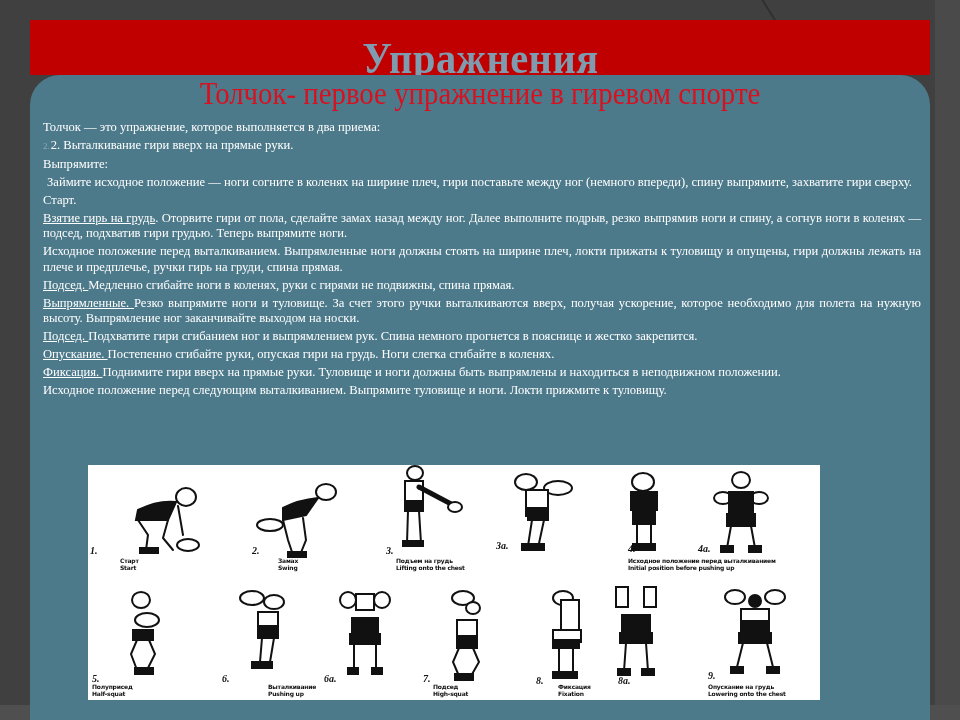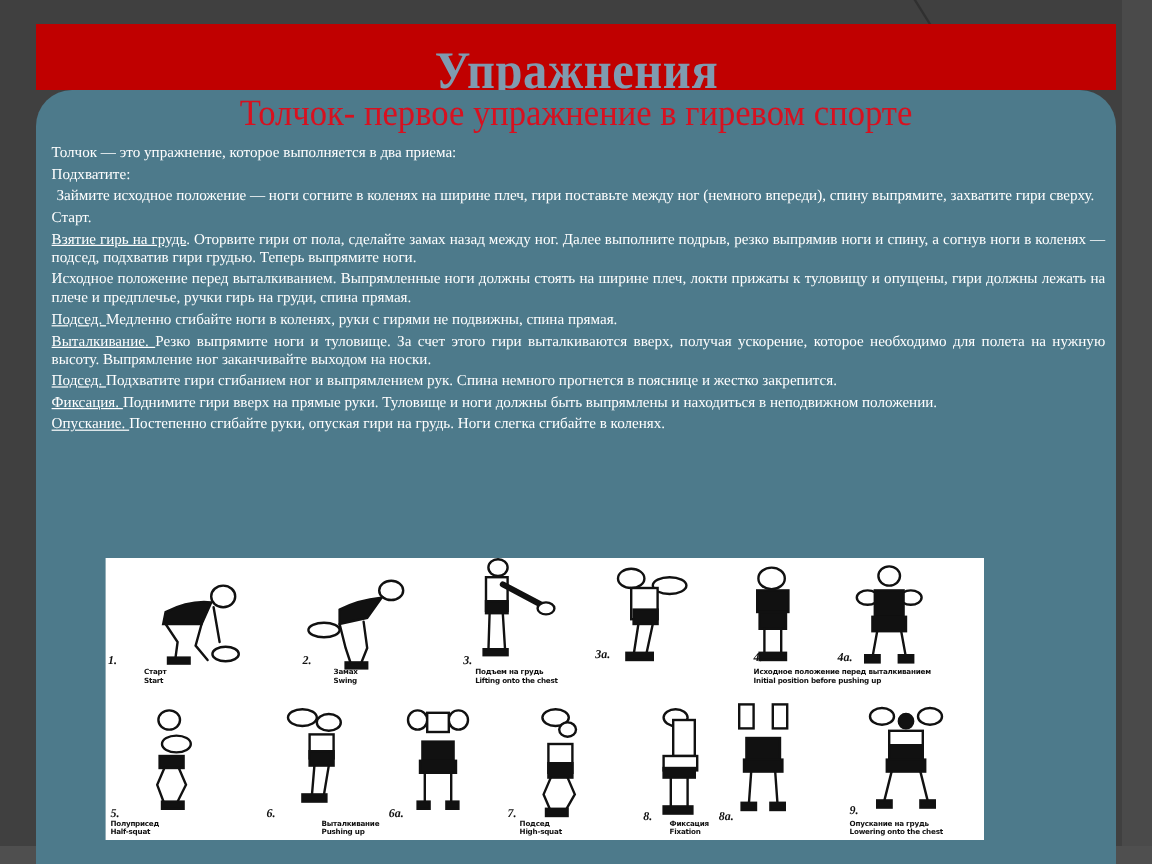--- a/index.html
+++ b/index.html
@@ -97,30 +97,32 @@
 <div class="slide">
   <div class="title-bar">
     <div class="title-text">Упражнения</div>
   </div>
 
   <div class="content">
     <div class="subtitle">Толчок- первое упражнение в гиревом спорте</div>
 
     <div class="body-text">
       <div class="para">Толчок — это упражнение, которое выполняется в два приема:</div>
-      <div class="para">Подхватите:</div>
+      <div class="para"><span class="num">2.</span><span>2. Выталкивание гири вверх на прямые руки.</span></div>
+      <div class="para">Выпрямите:</div>
       <div class="para indent">Займите исходное положение — ноги согните в коленях на ширине плеч, гири поставьте между ног (немного впереди), спину выпрямите, захватите гири сверху.</div>
       <div class="para">Старт.</div>
       <div class="para"><span class="u">Взятие гирь на грудь</span><span>. Оторвите гири от пола, сделайте замах назад между ног. Далее выполните подрыв, резко выпрямив ноги и спину, а согнув ноги в коленях — подсед, подхватив гири грудью. Теперь выпрямите ноги.</span></div>
       <div class="para"><span>Исходное положение перед выталкиванием. Выпрямленные ноги должны стоять на ширине плеч, локти прижаты к туловищу и опущены, гири должны лежать на плече и предплечье, ручки гирь на груди, спина прямая.</span></div>
       <div class="para"><span class="u">Подсед. </span><span>Медленно сгибайте ноги в коленях, руки с гирями не подвижны, спина прямая.</span></div>
-      <div class="para"><span class="u">Выталкивание. </span><span>Резко выпрямите ноги и туловище. За счет этого гири выталкиваются вверх, получая ускорение, которое необходимо для полета на нужную высоту. Выпрямление ног заканчивайте выходом на носки.</span></div>
+      <div class="para"><span class="u">Выпрямленные. </span><span>Резко выпрямите ноги и туловище. За счет этого ручки выталкиваются вверх, получая ускорение, которое необходимо для полета на нужную высоту. Выпрямление ног заканчивайте выходом на носки.</span></div>
       <div class="para"><span class="u">Подсед. </span><span>Подхватите гири сгибанием ног и выпрямлением рук. Спина немного прогнется в пояснице и жестко закрепится.</span></div>
+      <div class="para"><span class="u">Опускание. </span><span>Постепенно сгибайте руки, опуская гири на грудь. Ноги слегка сгибайте в коленях.</span></div>
       <div class="para"><span class="u">Фиксация. </span><span>Поднимите гири вверх на прямые руки. Туловище и ноги должны быть выпрямлены и находиться в неподвижном положении.</span></div>
-      <div class="para"><span class="u">Опускание. </span><span>Постепенно сгибайте руки, опуская гири на грудь. Ноги слегка сгибайте в коленях.</span></div>
+      <div class="para"><span>Исходное положение перед следующим выталкиванием. Выпрямите туловище и ноги. Локти прижмите к туловищу.</span></div>
     </div>
 
     <div class="figure">
       <svg class="fig-svg" width="732" height="235" viewBox="0 0 732 235">
         <g fill="#111" stroke="#111" stroke-width="2" stroke-linecap="round">
 
           <g transform="translate(40,15)">
             <ellipse cx="58" cy="17" rx="10" ry="9" fill="#fff"></ellipse>
             <path d="M48 22 Q30 20 10 30 L8 40 L40 40 Z"></path>
             <path d="M10 40 L20 55 L18 70 M40 40 L35 58 L45 70" fill="none"></path>
@@ -286,21 +288,21 @@
           <div>Подсед</div>
           <div>High-squat</div>
         </div>
 
       <div class="stepnum" style="left:448px;top:210px">8.</div>
       <div class="cap" style="left:470px;top:218px">
           <div>Фиксация</div>
           <div>Fixation</div>
         </div>
 
-      <div class="stepnum" style="left:511px;top:210px">8а.</div>
+      <div class="stepnum" style="left:530px;top:210px">8а.</div>
 
       <div class="stepnum" style="left:620px;top:205px">9.</div>
       <div class="cap" style="left:620px;top:218px">
           <div>Опускание на грудь</div>
           <div>Lowering onto the chest</div>
         </div>
     </div>
   </div>
 </div>
 

